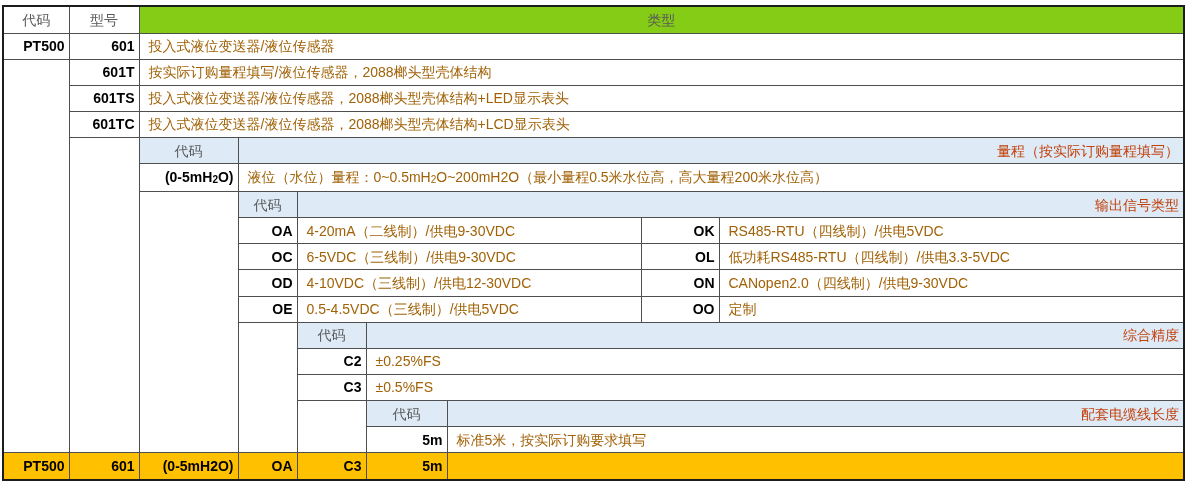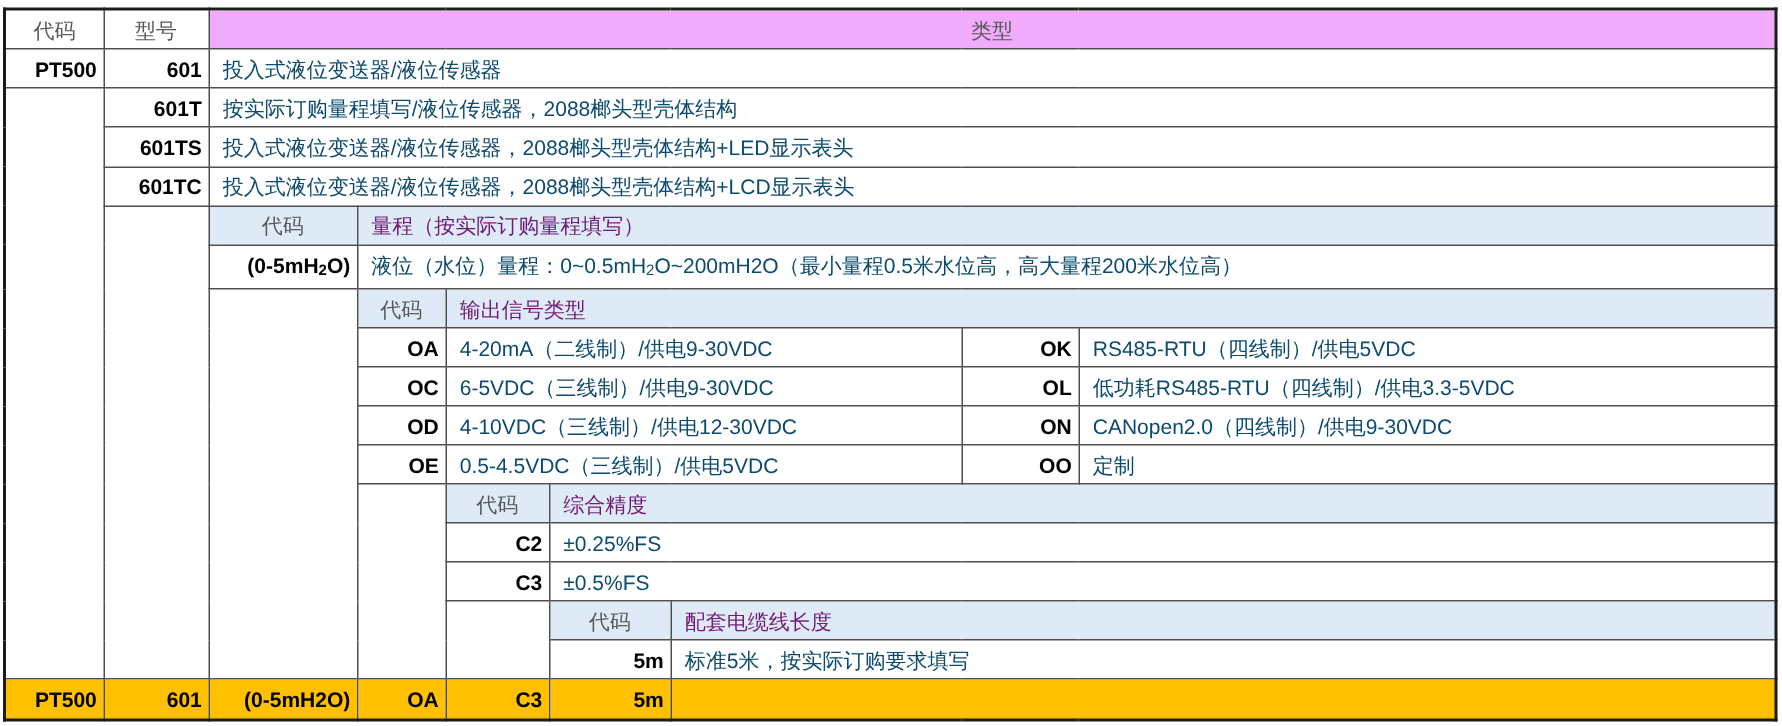--- a/index.html
+++ b/index.html
@@ -13,24 +13,24 @@
     border:2px solid #1c1c1c;
   }
   td{
     border:1px solid #4f4f4f;
     font-size:14px;color:#1a1a1a;
     padding:0 4px;overflow:hidden;white-space:nowrap;
     vertical-align:middle;line-height:1;
   }
   td.code{text-align:right;font-weight:700;color:#000000;}
   td.hdr{text-align:center;color:#595959;}
-  td.lbl{padding-left:9px;color:#701a75;}
-  td.desc{padding-left:9px;color:#0c4a6e;}
+  td.lbl{padding-left:9px;color:#c2410c;text-align:right;}
+  td.desc{padding-left:9px;color:#a16207;}
   td.blue{background:#DEEBF7;}
-  td.typehdr{background:#f0abfc;}
+  td.typehdr{background:#84cc16;}
   tr.orange td{background:#FFC000;font-weight:700;color:#000000;border-top:1px solid #1c1c1c;}
   .sub{font-size:10px;vertical-align:-1px;}
 </style>
 </head>
 <body>
 
 <div class="canvas">
   <table class="spec">
     <colgroup>
       <col style="width:66px">

